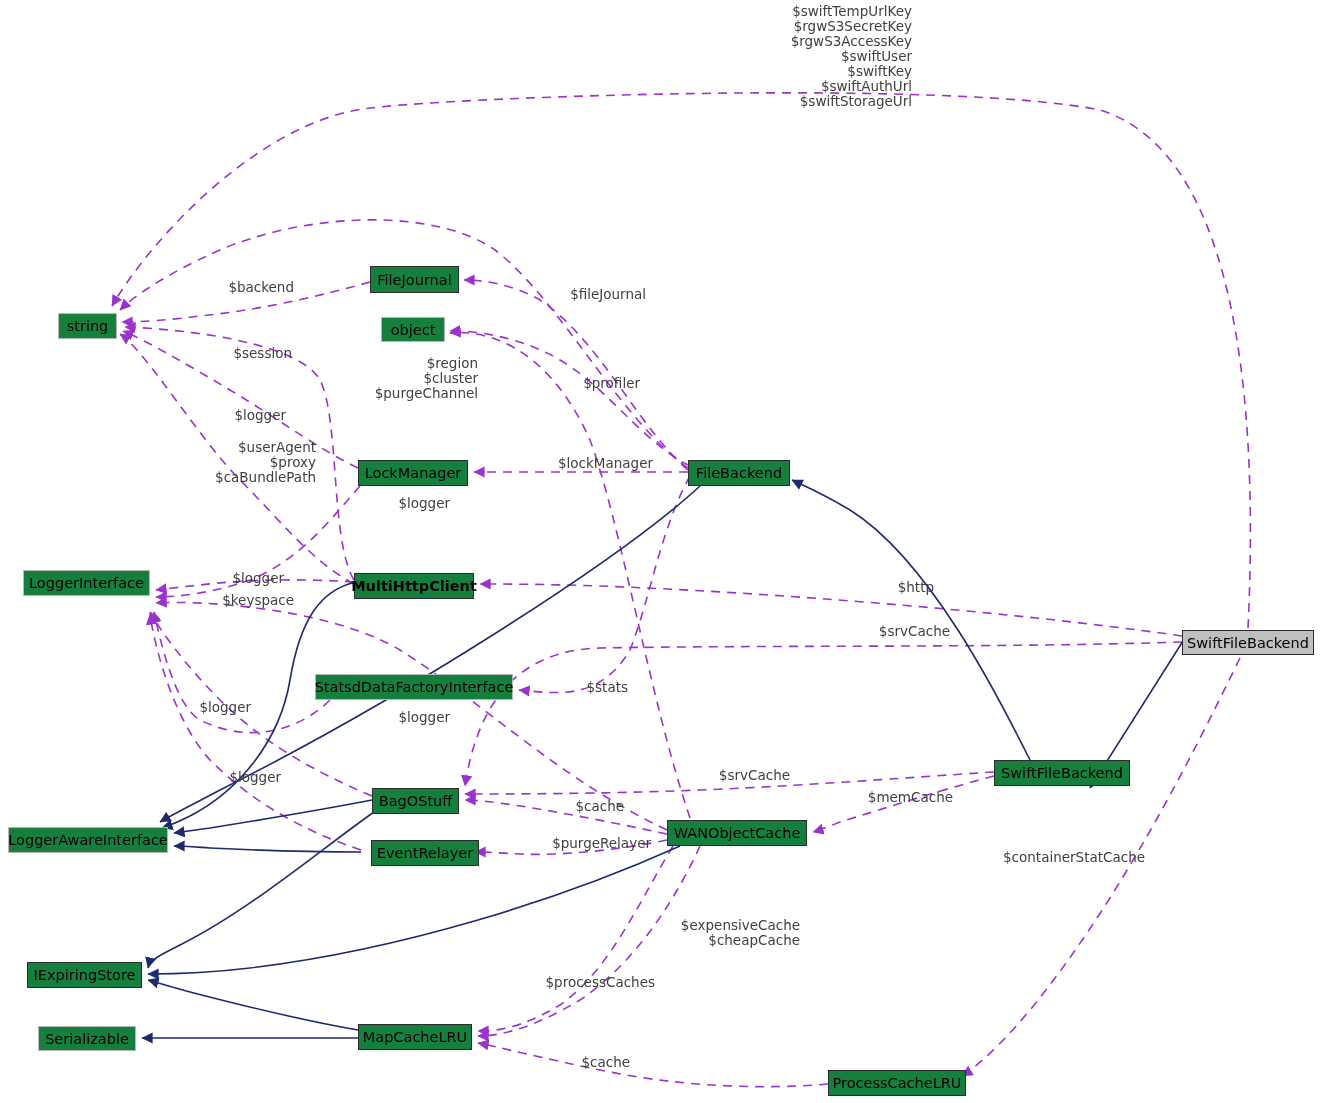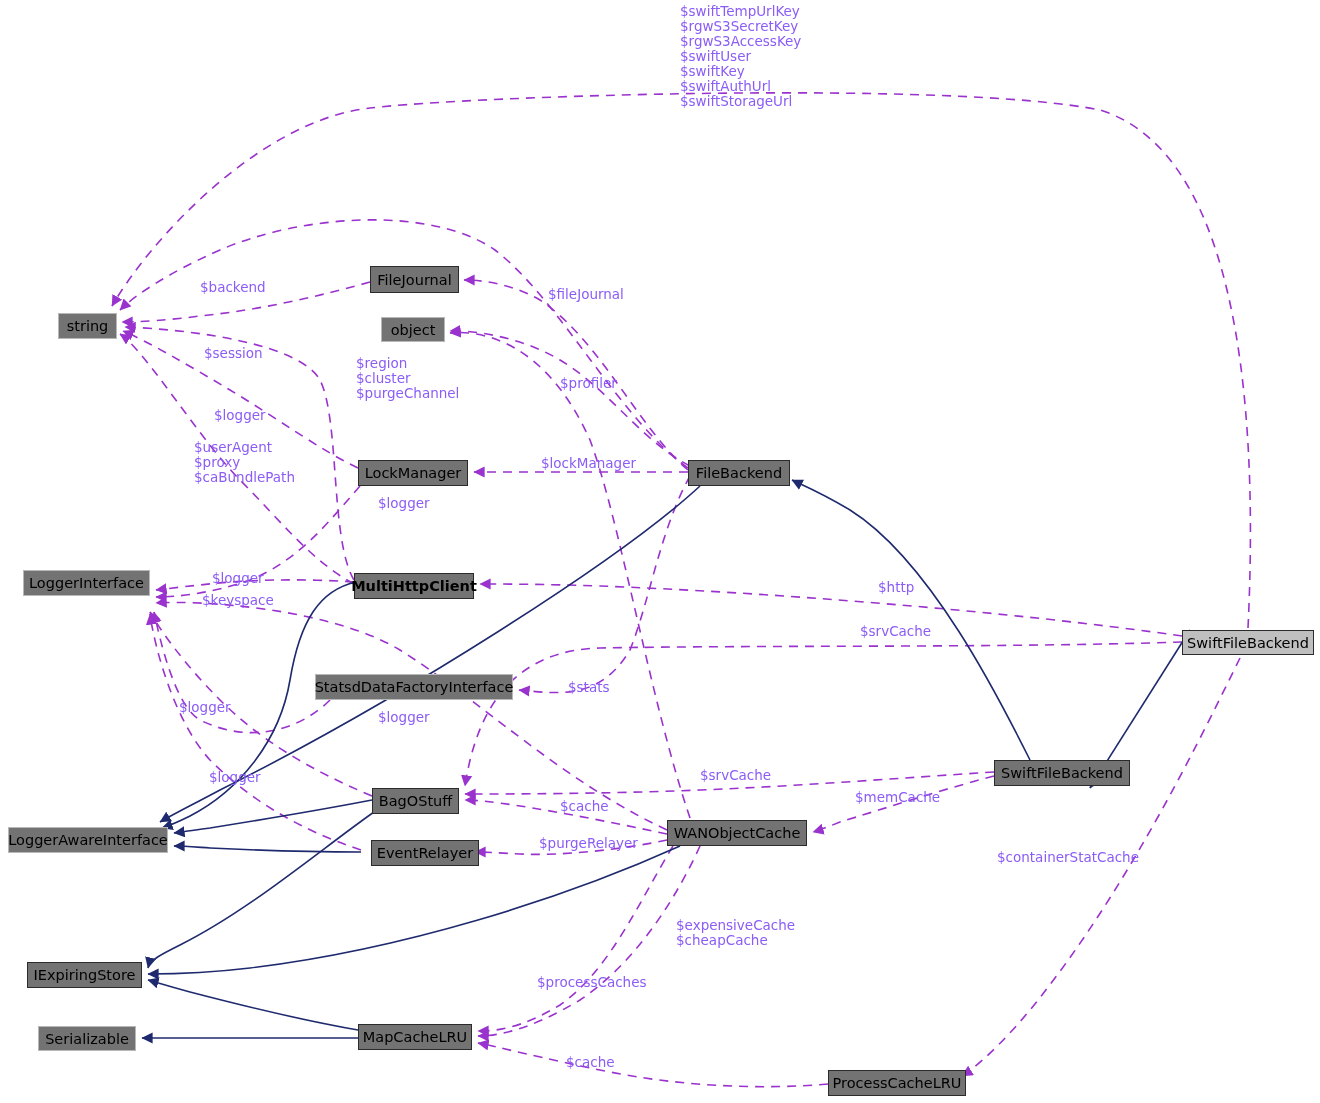--- a/index.html
+++ b/index.html
@@ -1,28 +1,28 @@
 <!DOCTYPE html>
 <html><head>
 <meta charset="utf-8">
 <style>
   html,body{margin:0;padding:0;background:#ffffff;}
   body{width:1320px;height:1103px;font-family:"DejaVu Sans",sans-serif;}
   #diagram{position:relative;width:1320px;height:1103px;overflow:hidden;}
   svg{position:absolute;left:0;top:0;}
   .edge-dashed{stroke:#9a32cd;stroke-width:1.6;fill:none;stroke-dasharray:9,7;}
   .edge-solid{stroke:#1f2a6e;stroke-width:1.6;fill:none;}
-  .nodebox{position:absolute;box-sizing:border-box;background:#737373;
+  .nodebox{position:absolute;box-sizing:border-box;background:#15803d;
            display:flex;align-items:center;justify-content:center;
            font-size:14.5px;color:#000;white-space:nowrap;}
   .nb-strong{border:1.6px solid #2b2b2b;}
   .nb-light{border:1.2px solid #b8b8b8;}
   .nb-current{border:1.6px solid #2b2b2b;background:#bfbfbf;}
-  .elabel{position:absolute;font-size:13.5px;color:#8b5cf6;white-space:pre;
-          line-height:15px;text-align:left;}
+  .elabel{position:absolute;font-size:13.5px;color:#404040;white-space:pre;
+          line-height:15px;text-align:right;}
 </style>
 </head>
 <body>
 
 <div id="diagram">
 
   <svg width="1320" height="1103">
     <defs>
       <marker id="ah-p" viewBox="0 0 10 10" refX="9.5" refY="5" markerWidth="7" markerHeight="7" orient="auto-start-reverse">
         <path d="M 0 0 L 10 5 L 0 10 z" fill="#9a32cd"></path>

